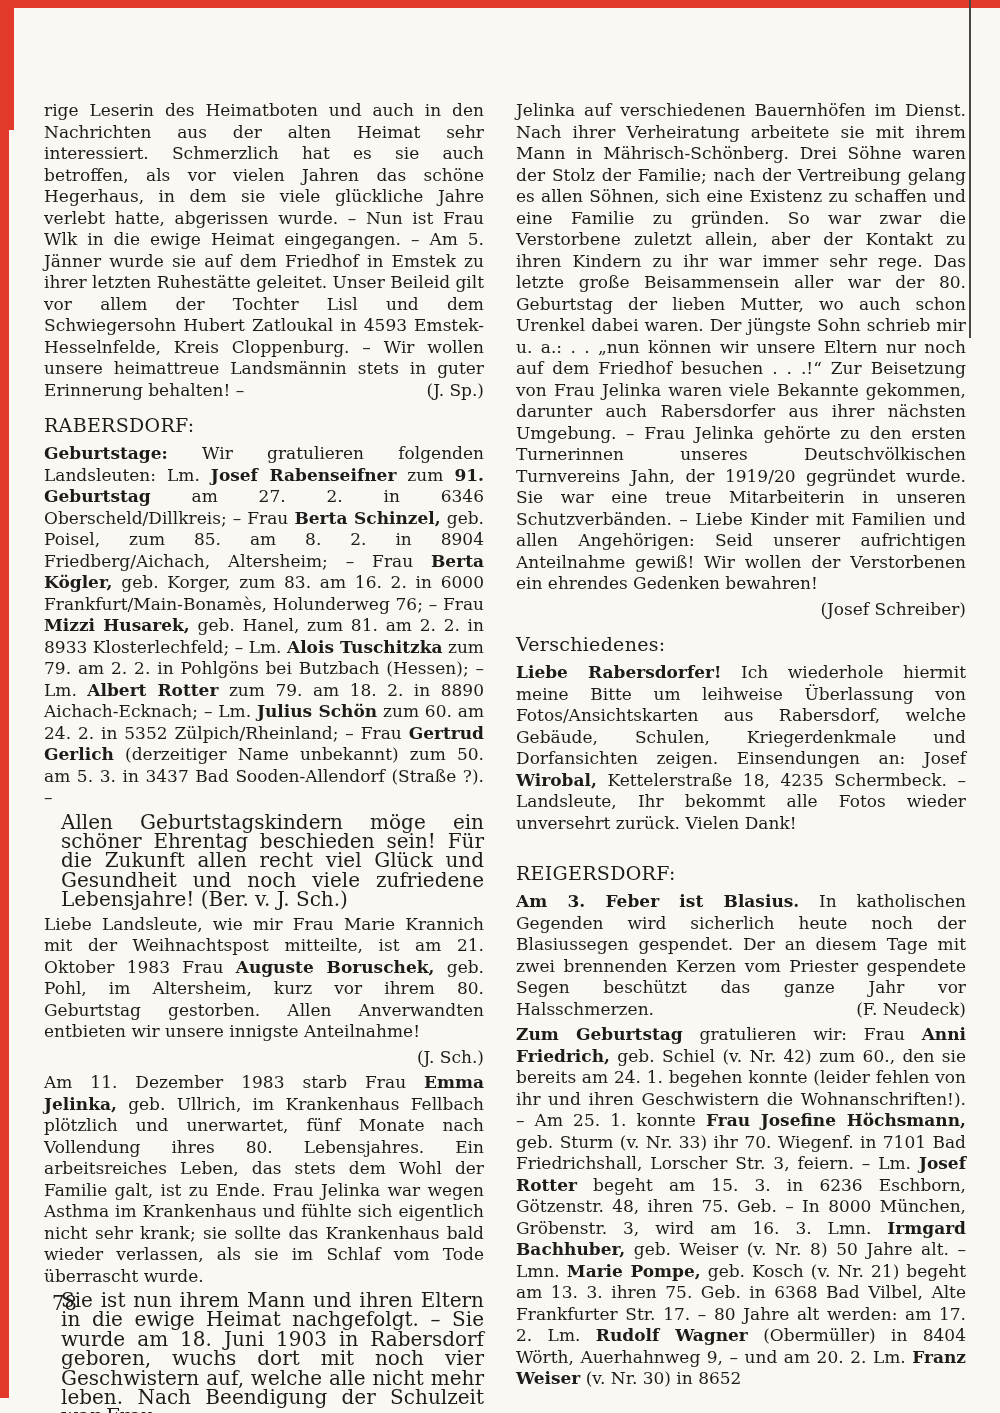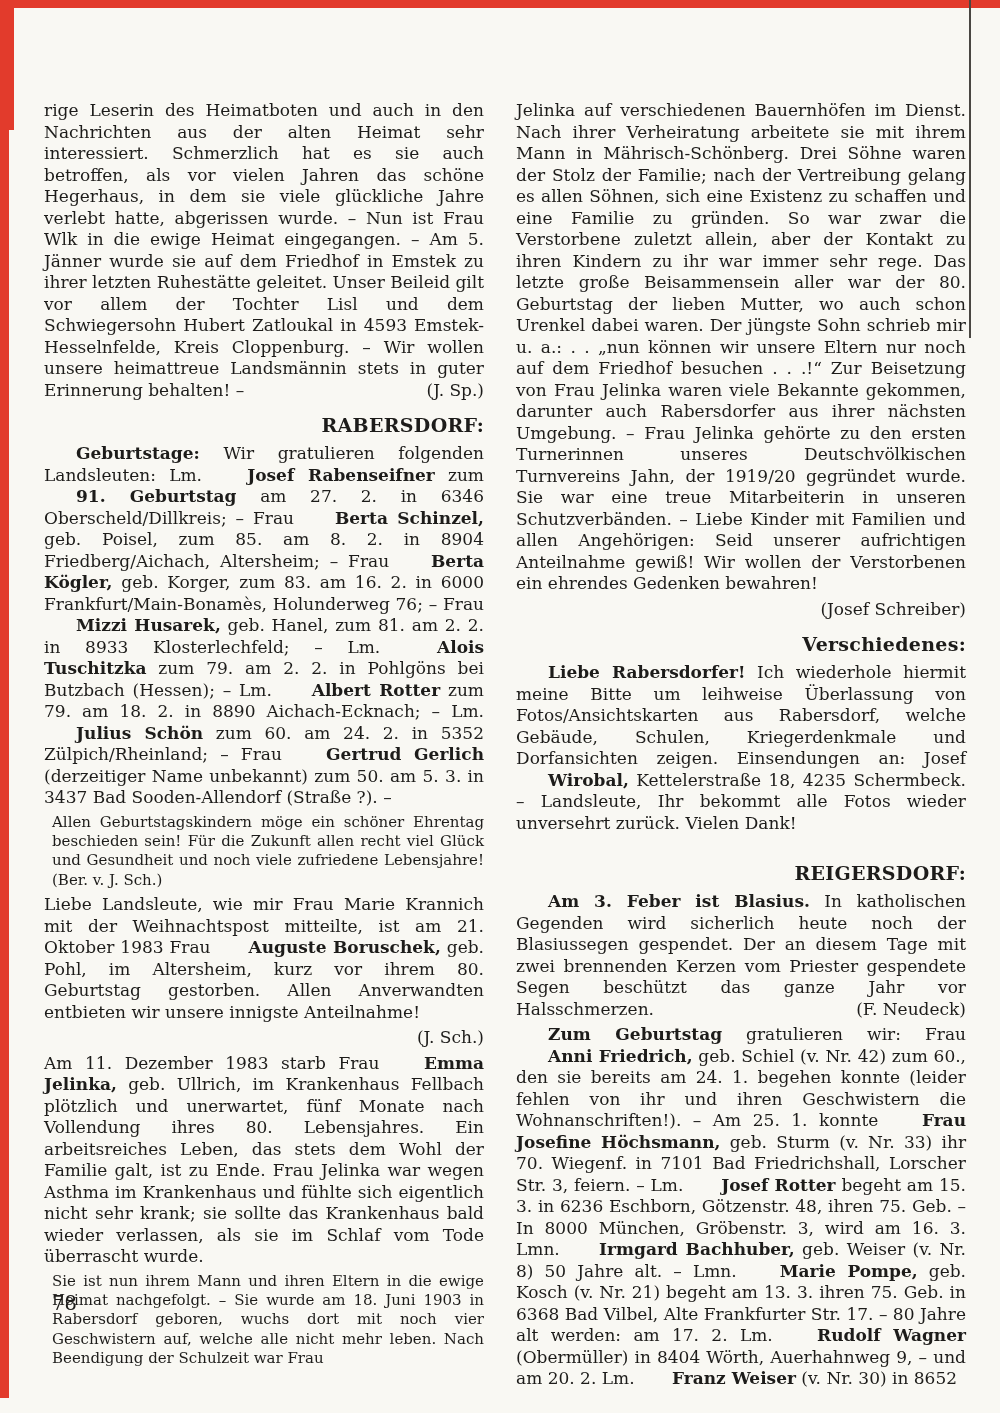--- a/index.html
+++ b/index.html
@@ -38,39 +38,39 @@
   }
   .col-left  { left: 44px;  width: 440px; }
   .col-right { left: 516px; width: 450px; }
   .body-text {
     font-size: 17px;
     line-height: 21.5px;
     margin: 0 0 4px 0;
     hyphens: auto;
   }
   .small-text {
-    font-size: 15px;
+    font-size: 20px;
     line-height: 19.4px;
-    margin: 0 0 4px 8px;
+    margin: 0 0 4px 17px;
     hyphens: auto;
   }
   .section-heading {
     font-size: 19px;
-    font-weight: bold;
-    text-align: right;
+    font-weight: normal;
+    text-align: left;
     margin: 13px 0 7px 0;
     letter-spacing: 0.3px;
   }
   .attr-line {
     text-align: right;
     font-size: 17px;
     line-height: 21.5px;
     margin: 0 0 4px 0;
   }
-  .b { font-weight: bold; margin-left: 32px; }
+  .b { font-weight: bold; }
   .float-attr { float: right; }
   .page-number {
     position: absolute;
     left: 52px;
     top: 1292px;
     font-size: 19.5px;
   }
 </style>
 </head>
 <body>

